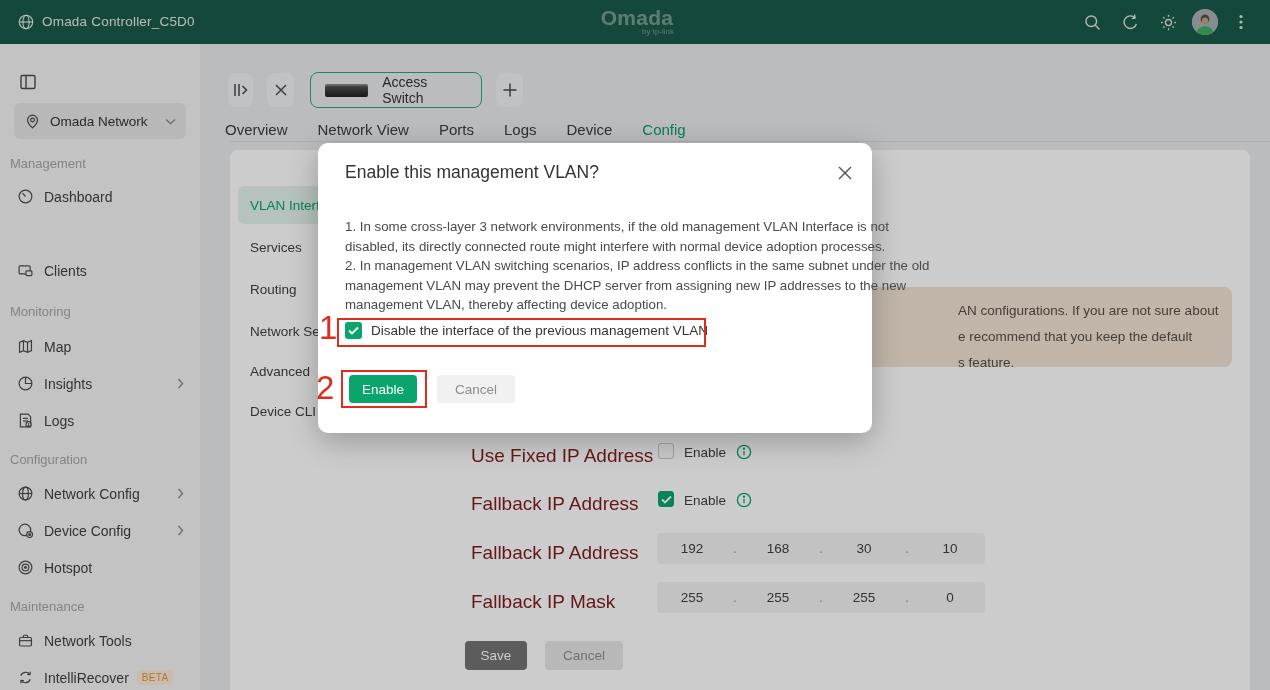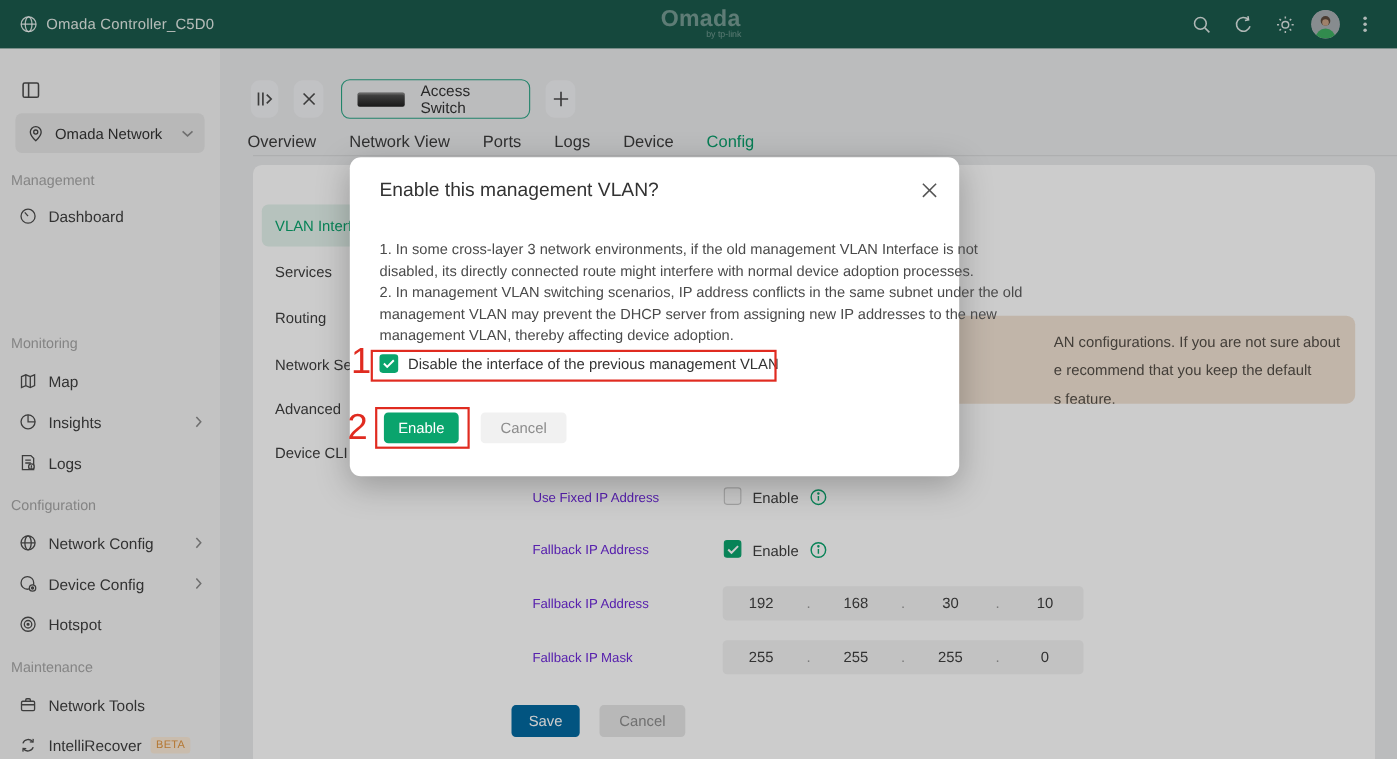--- a/index.html
+++ b/index.html
@@ -42,30 +42,30 @@
   .tabs-divider { position:absolute; left:230px; top:141px; width:1040px; height:1px; background:#d9dadb; }
 
   
   .card { position:absolute; left:230px; top:150px; width:1020px; height:540px; background:#ffffff; border-radius:8px 8px 0 0; }
   .subrow { position:absolute; left:238px; width:202px; height:38px; display:flex; align-items:center; padding-left:12px; font-size:13.5px; color:#3f3f3f; cursor:pointer; }
   .subrow.active { background:#e4f3ed; border-radius:6px; color:#0aa46d; }
 
   .note-box { position:absolute; left:690px; top:287px; width:542px; height:80px; background:#f2e3d4; border-radius:8px; overflow:hidden; }
   .note-text { margin:11px 0 0 268px; font-size:13.5px; line-height:26px; color:#544e47; white-space:pre-line; }
 
-  .flabel { position:absolute; left:484px; font-size:12px; color:#6d28d9; }
+  .flabel { position:absolute; left:471px; font-size:19px; color:#7f1d1d; }
   .cb { position:absolute; width:16px; height:16px; border-radius:3px; border:1px solid #c9c9c9; background:#fcfcfc; cursor:pointer; display:flex; align-items:center; justify-content:center; }
   .cb.checked { background:#0aa46d; border-color:#0aa46d; }
   .cb-lbl { position:absolute; font-size:13.5px; color:#3f3f3f; }
   .info { position:absolute; width:16px; height:16px; color:#0aa46d; cursor:pointer; }
   .ip-box { position:absolute; left:657px; width:328px; height:31px; background:#f3f3f3; border-radius:4px; display:flex; align-items:center; }
   .ip-box .oct { width:70px; text-align:center; font-size:13.5px; color:#3f3f3f; }
   .ip-box .dot { width:16px; text-align:center; font-size:13.5px; color:#9a9a9a; }
   .btn { position:absolute; border:none; border-radius:4px; font-size:13.5px; font-family:"Liberation Sans",sans-serif; cursor:pointer; }
-  .btn.green { background:#0369a1; color:#fff; }
+  .btn.green { background:#737373; color:#fff; }
   .btn.gray { background:#e7e7e7; color:#8c8c8c; }
 
   
   .dim { position:absolute; left:0; top:0; width:1270px; height:690px; background:rgba(0,0,0,.2); z-index:50; }
   .modal { position:absolute; left:318px; top:143px; width:554px; height:290px; background:#fff; border-radius:10px; box-shadow:0 8px 30px rgba(0,0,0,.25); z-index:60; }
   .m-title { position:absolute; left:27px; top:19px; font-size:17.5px; font-weight:500; color:#333; }
   .m-close { position:absolute; right:19px; top:22px; width:16px; height:16px; color:#555; cursor:pointer; }
   .m-body { position:absolute; left:27px; top:74px; width:588px; font-size:13.3px; line-height:19.5px; color:#4a4a4a; white-space:pre-line; }
   .m-cbrow { position:absolute; left:27px; top:179px; display:flex; align-items:center; }
   .m-cb { width:17px; height:17px; border-radius:3px; background:#0aa46d; display:flex; align-items:center; justify-content:center; cursor:pointer; }
@@ -160,20 +160,29 @@
 
     <div class="srow" style="top:134px">
       <span class="sicon">
           <svg width="17" height="17" viewBox="0 0 20 20" fill="none" stroke="currentColor" stroke-width="1.4">
             <circle cx="10" cy="10" r="7.5"></circle>
             <line x1="10" y1="10" x2="6.5" y2="6"></line>
           </svg>
         </span>
       <span class="slabel">Dashboard</span>
     </div>
+    <div class="srow" style="top:208px">
+      <span class="sicon">
+          <svg width="17" height="17" viewBox="0 0 20 20" fill="none" stroke="currentColor" stroke-width="1.4">
+            <rect x="2.5" y="4.5" width="13" height="9.5" rx="1.2"></rect>
+            <rect x="10.5" y="10.5" width="7" height="5.5" rx="1" fill="#f4f4f4"></rect>
+          </svg>
+        </span>
+      <span class="slabel">Clients</span>
+    </div>
 
     <div class="ssection" style="top:260px">Monitoring</div>
 
     <div class="srow" style="top:284px">
       <span class="sicon">
           <svg width="17" height="17" viewBox="0 0 20 20" fill="none" stroke="currentColor" stroke-width="1.4">
             <path d="M3 5.2 l4.6-2 4.8 2 4.6-2 v11.6 l-4.6 2 -4.8-2 -4.6 2 z"></path>
             <line x1="7.6" y1="3.2" x2="7.6" y2="14.8"></line>
             <line x1="12.4" y1="5.2" x2="12.4" y2="16.8"></line>
           </svg>

